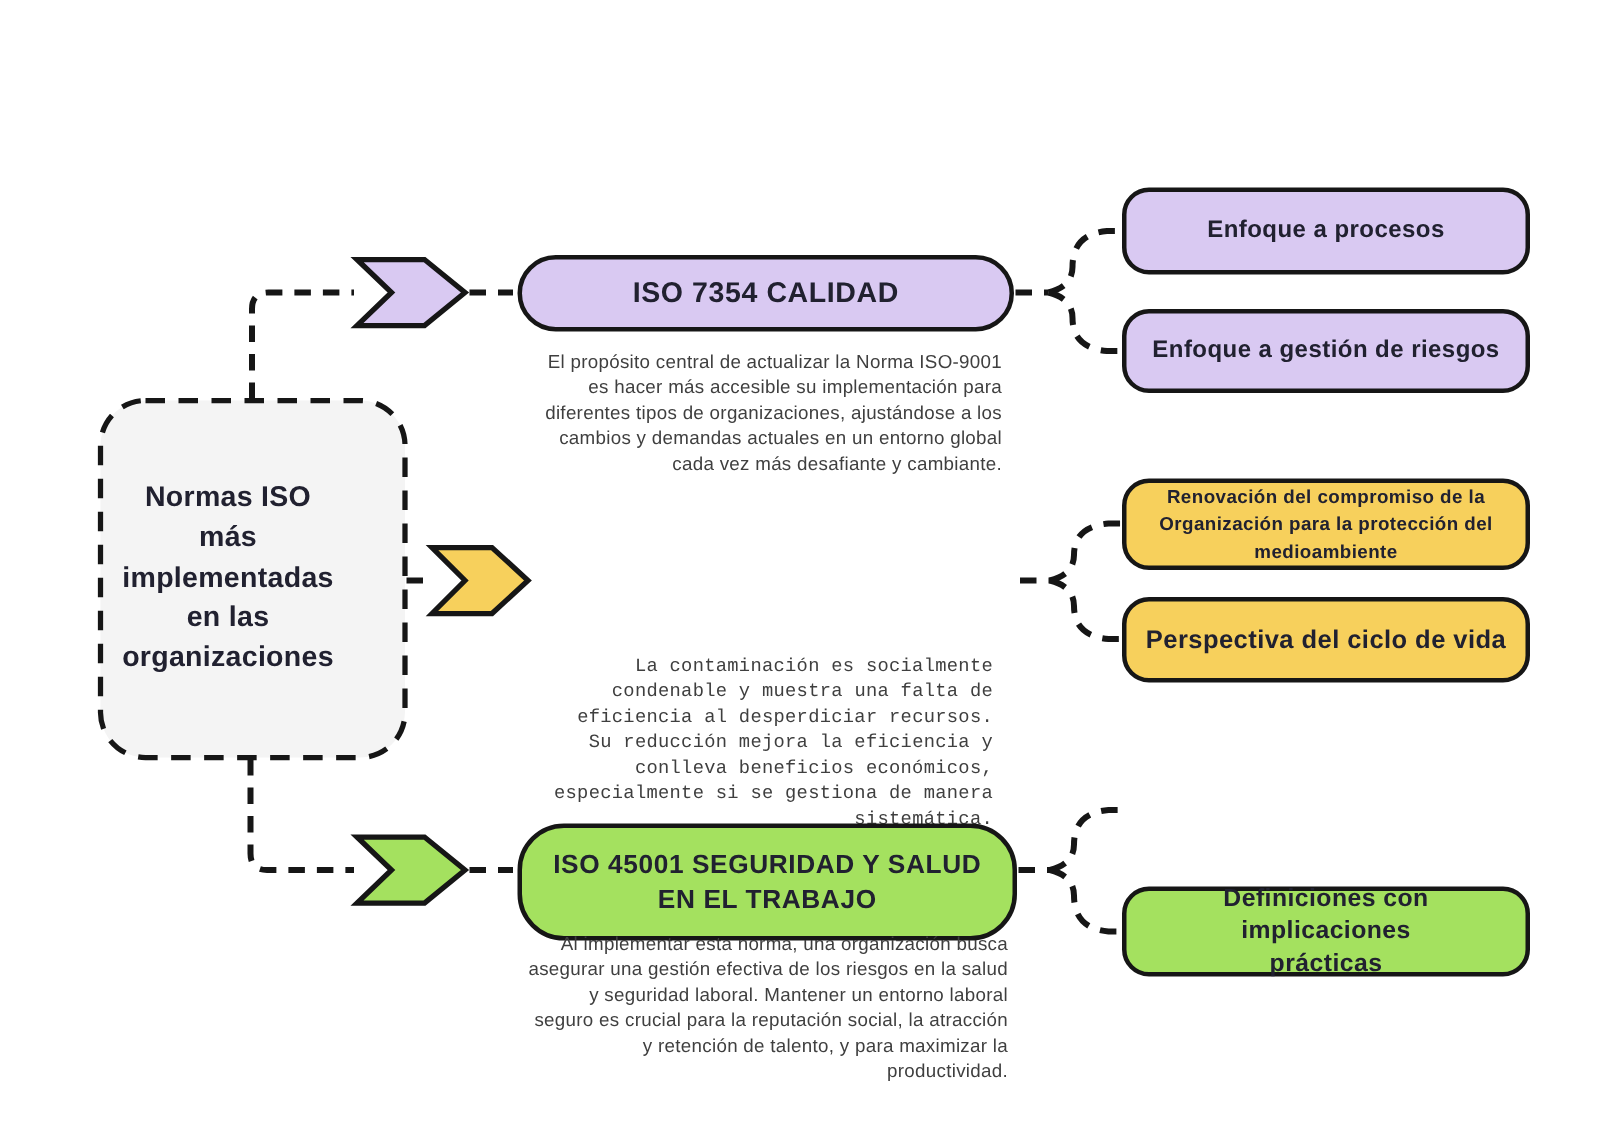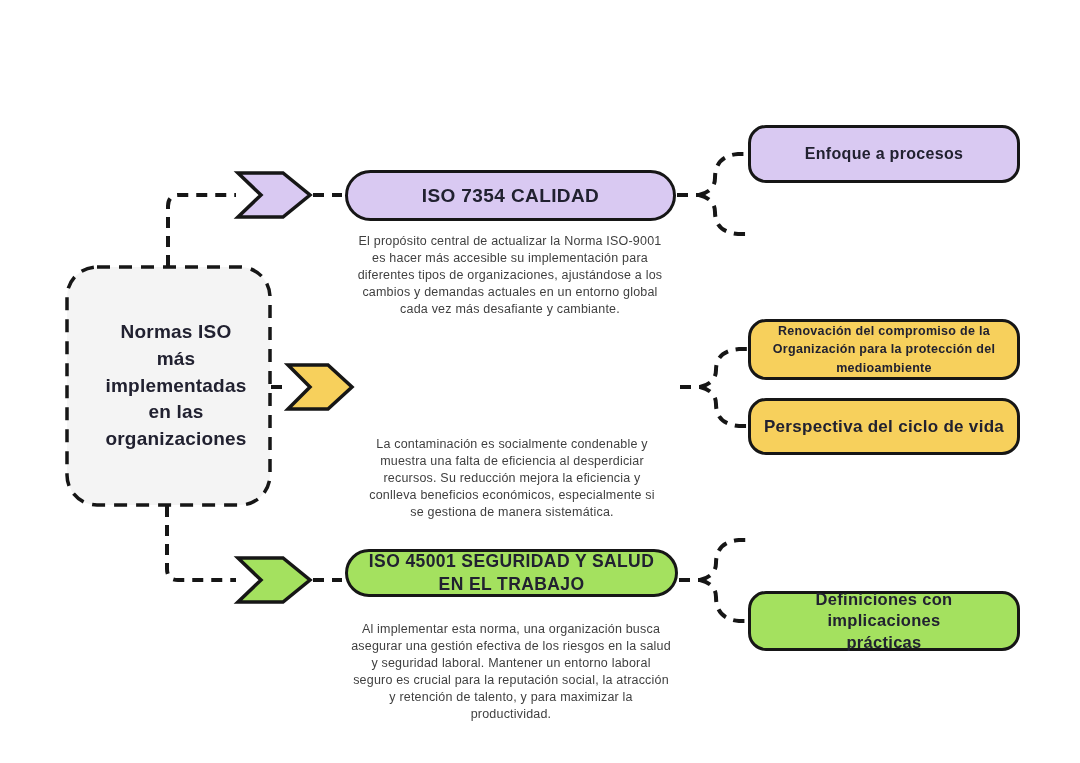--- a/index.html
+++ b/index.html
@@ -17,37 +17,37 @@
   .center-rect {
     fill:var(--centerfill,#f4f4f4); stroke:var(--outline,#161616);
     stroke-width:3.5; stroke-dasharray:13 9;
   }
   .node {
     position:absolute; box-sizing:border-box;
     display:flex; align-items:center; justify-content:center;
     text-align:center;
   }
   .center-label {
-    left:74px; top:267px; width:204px; height:238px;
+    left:50px; top:267px; width:204px; height:238px;
     font-size:19px; font-weight:bold; color:var(--heading,#212130);
     line-height:1.42; white-space:pre-line; letter-spacing:0.2px;
   }
   .pill {
     border:3.5px solid var(--outline,#161616);
     font-weight:bold; color:var(--heading,#212130); letter-spacing:0.4px;
   }
   .pill-1 { left:345px; top:170px; width:331px; height:51px; border-radius:26px; background:var(--purple,#d9c9f2); font-size:19px; }
   .pill-2 { left:345px; top:361px; width:334px; height:52px; border-radius:26px; background:var(--yellow,#f7d05c); font-size:19px; }
-  .pill-3 { left:345px; top:549px; width:333px; height:48px; border-radius:31px; background:var(--green,#a4e15f); font-size:17.5px; line-height:1.3; padding:16px 14px; }
+  .pill-3 { left:345px; top:549px; width:333px; height:78px; border-radius:31px; background:var(--green,#a4e15f); font-size:17.5px; line-height:1.3; padding:16px 14px; }
   .desc {
-    position:absolute; text-align:center; color:var(--body,#3f3f3f);
+    position:absolute; text-align:right; color:var(--body,#3f3f3f);
     font-size:12.5px; line-height:17px; letter-spacing:0.2px;
   }
   .desc-1 { left:352px; top:233px; width:316px; }
-  .desc-2 { left:362px; top:436px; width:300px; }
+  .desc-2 { left:362px; top:436px; width:300px;font-family:Liberation Mono, monospace; }
   .desc-3 { left:350px; top:621px; width:322px; }
   .child {
     left:748px; width:272px;
     border:3px solid var(--outline,#161616); border-radius:18px;
     font-weight:bold; color:var(--heading,#212130); letter-spacing:0.3px;
   }
   .c-purple { background:var(--purple,#d9c9f2); }
   .c-yellow { background:var(--yellow,#f7d05c); }
   .c-green  { background:var(--green,#a4e15f); }
   .c1a { top:125px; height:58px; font-size:16px; }
@@ -92,20 +92,21 @@
 
   <div class="node center-label">Normas ISO
 más
 implementadas
 en las
 organizaciones</div>
 
   <div class="node pill pill-1">ISO 7354 CALIDAD</div>
   <div class="desc desc-1">El propósito central de actualizar la Norma ISO-9001 es hacer más accesible su implementación para diferentes tipos de organizaciones, ajustándose a los cambios y demandas actuales en un entorno global cada vez más desafiante y cambiante.</div>
   <div class="node child c-purple c1a">Enfoque a procesos</div>
+  <div class="node child c-purple c1b">Enfoque a gestión de riesgos</div>
 
   <div class="desc desc-2">La contaminación es socialmente condenable y muestra una falta de eficiencia al desperdiciar recursos. Su reducción mejora la eficiencia y conlleva beneficios económicos, especialmente si se gestiona de manera sistemática.</div>
   <div class="node child c-yellow c2b">Perspectiva del ciclo de vida</div>
   <div class="node child c-yellow c2a">Renovación del compromiso de la Organización para la protección del medioambiente</div>
 
   <div class="node pill pill-3">ISO 45001 SEGURIDAD Y SALUD EN EL TRABAJO</div>
   <div class="desc desc-3">Al implementar esta norma, una organización busca asegurar una gestión efectiva de los riesgos en la salud y seguridad laboral. Mantener un entorno laboral seguro es crucial para la reputación social, la atracción y retención de talento, y para maximizar la productividad.</div>
   <div class="node child c-green c3b">Definiciones con implicaciones prácticas</div>
 
 </div>

